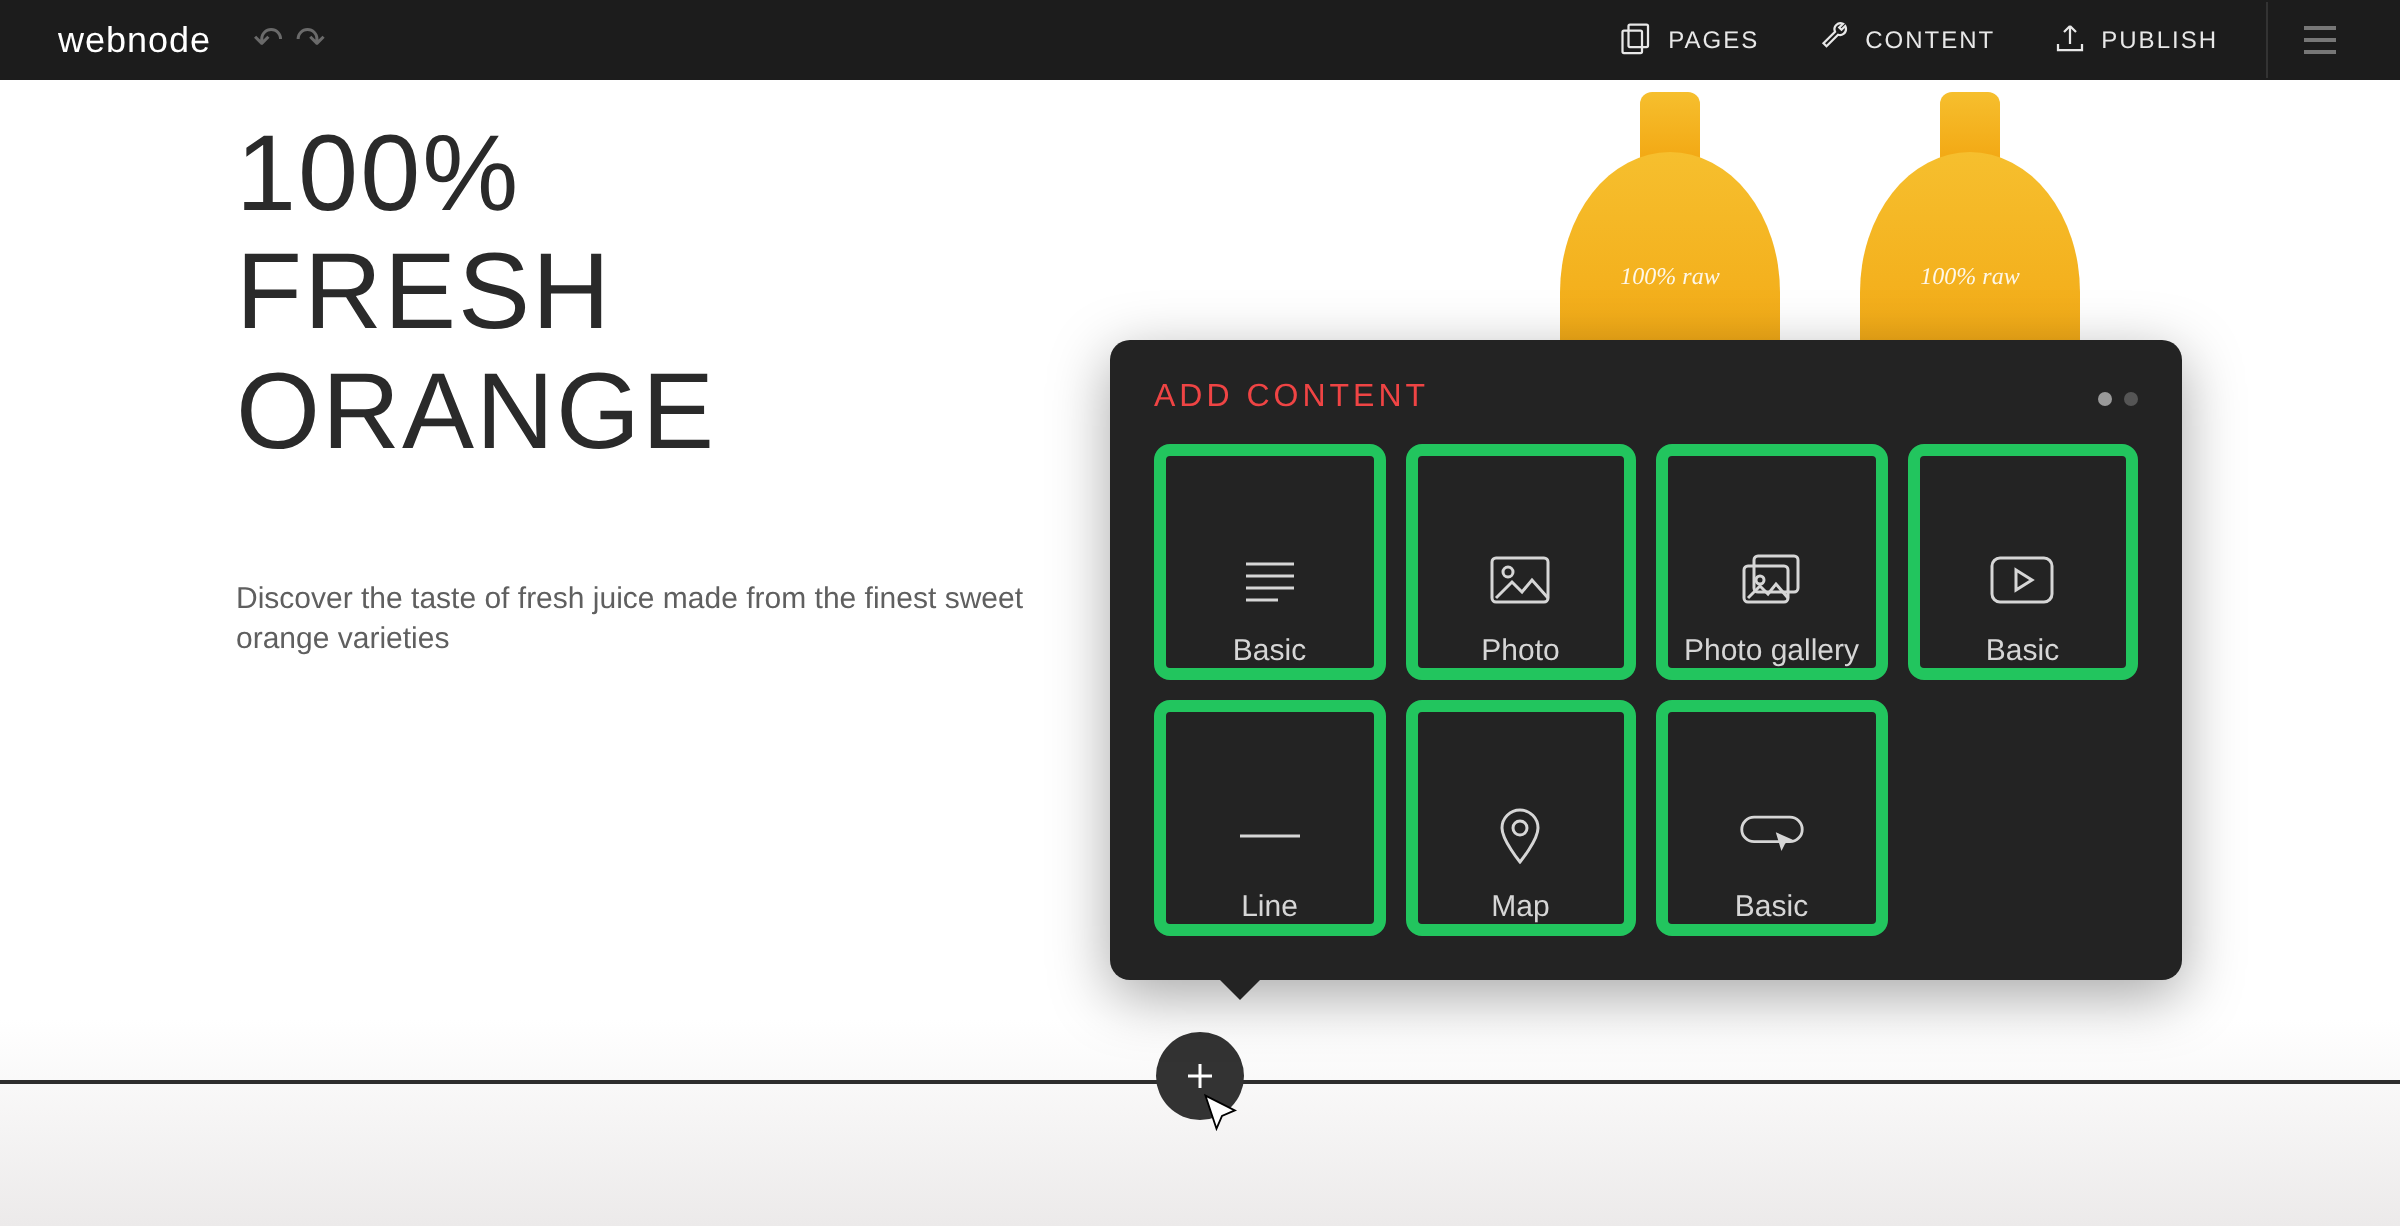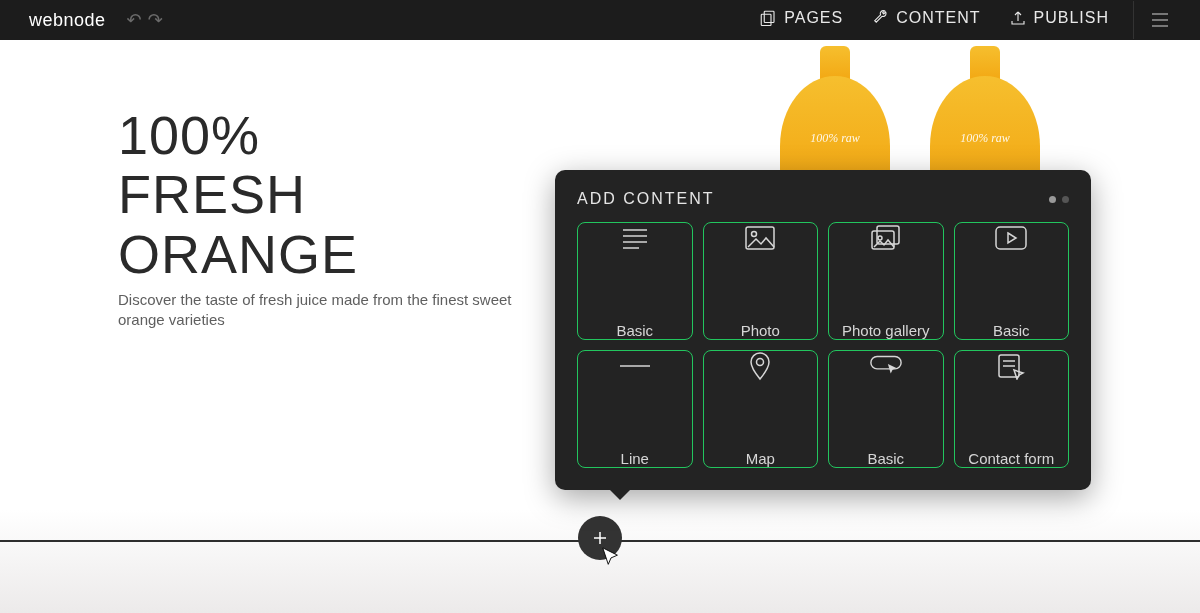--- a/index.html
+++ b/index.html
@@ -13,39 +13,38 @@
     color: #d8d8d8;
     display: flex;
     align-items: center;
     padding: 0 29px;
     position: relative;
     z-index: 10;
   }
   .logo { font-size: 18px; letter-spacing: 0.5px; font-weight: 300; color: #fff; margin-right: 18px;}
   .hist-btn { color: #6a6a6a; font-size: 18px; margin: 0 3px; cursor: default;}
   .spacer { flex: 1; }
-  .nav-btn { display: flex; align-items: flex-start; gap: 7px; font-size: 16px; letter-spacing: 1px; margin: 0 14px; cursor: pointer; color: #e8e8e8;}
+  .nav-btn { display: flex; align-items: center; gap: 7px; font-size: 12px; letter-spacing: 1px; margin: 0 14px; cursor: pointer; color: #e8e8e8;}
   .nav-btn svg { width: 18px; height: 18px; stroke: #e8e8e8; fill: none; stroke-width: 1.5; }
   .hamburger { width: 38px; height: 38px; display: flex; flex-direction: column; justify-content: center; align-items: center; gap: 4px; margin-left: 10px; border-left: 1px solid #333; padding-left: 14px; cursor: pointer;}
   .hamburger div { width: 16px; height: 2px; background: #777; }
 
   
   .canvas { position: relative; height: 573px; background: #f7f7f7; }
   .hero { position: relative; height: 100%; background: linear-gradient(#fff 0%, #fff 82%, #eceaea 100%); }
   .title {
     position: absolute;
     left: 118px;
     top: 18px;
     font-size: 54px;
     line-height: 1.1;
     font-weight: 300;
     letter-spacing: 1px;
     color: #2a2a2a;
     white-space: pre-line;
-    margin-top: 48px;
   }
   .subtitle {
     position: absolute;
     left: 118px;
     top: 250px;
     width: 420px;
     font-size: 15px;
     line-height: 1.35;
     font-weight: 300;
     color: #5f5f5f;
@@ -128,38 +127,38 @@
   }
   .popover::after{
     content:"";
     position:absolute;
     left: 55px; bottom: -10px;
     border: 10px solid transparent;
     border-top-color: #232323;
     border-bottom: none;
   }
   .pop-head { display: flex; align-items: center; margin-bottom: 14px;}
-  .pop-title { font-size: 16px; letter-spacing: 2px; font-weight: 300; color: #e5e5e5; text-align: center;}
+  .pop-title { font-size: 16px; letter-spacing: 2px; font-weight: 300; color: #ef4444; text-align: center;}
   .pop-dots { margin-left: auto; display: flex; gap: 6px;}
   .pop-dots span { width: 7px; height: 7px; border-radius: 50%; background: #555;}
   .pop-dots span.active { background: #999;}
 
   .grid {
     display: grid;
     grid-template-columns: repeat(4, 1fr);
     gap: 10px;
   }
   .tile {
     height: 118px;
-    border: 1px solid #22c55e;
+    border: 6px solid #22c55e;
     border-radius: 8px;
     display: flex;
     flex-direction: column;
     align-items: center;
-    justify-content: space-between;
+    justify-content: flex-end;
     gap: 12px;
     cursor: pointer;
     color: #d6d6d6;
     font-size: 15px;
     font-weight: 300;
     text-align: center;
     line-height: 1.15;
   }
   .tile .ic { width: 34px; height: 30px; display:flex; align-items:center; justify-content:center;}
   .tile .ic svg { stroke: #d6d6d6; fill: none; stroke-width: 1.5; }
@@ -305,26 +304,15 @@
       </div>
       <div class="tile">
         <div class="ic">
           <svg viewBox="0 0 36 24" width="36" height="24">
               <rect x="2" y="2" width="32" height="13" rx="6.5"></rect>
               <path d="M20 10l3 10 2-4 4-2z" fill="#d6d6d6" stroke="none"></path>
             </svg>
         </div>
         <span>Basic</span>
       </div>
-      <div class="tile">
-        <div class="ic">
-          <svg viewBox="0 0 30 28" width="30" height="28">
-              <rect x="3" y="3" width="20" height="22" rx="2"></rect>
-              <line x1="7" y1="9" x2="19" y2="9"></line>
-              <line x1="7" y1="14" x2="19" y2="14"></line>
-              <path d="M18 18l9 3-4 2-2 4z"></path>
-            </svg>
-        </div>
-        <span>Contact form</span>
-      </div>
     </div>
   </div>
 </div>
 
 </body></html>

